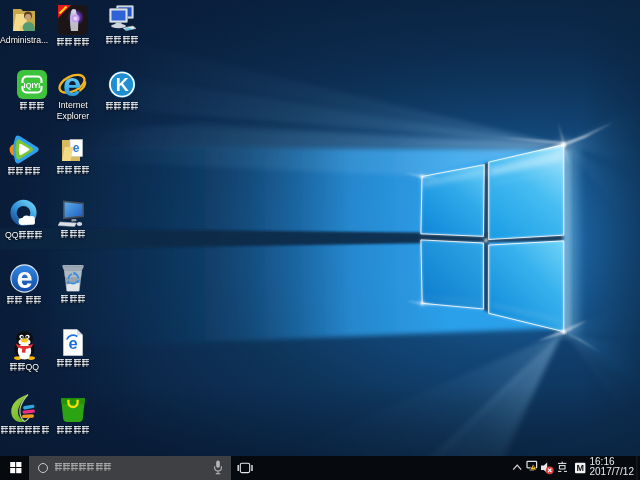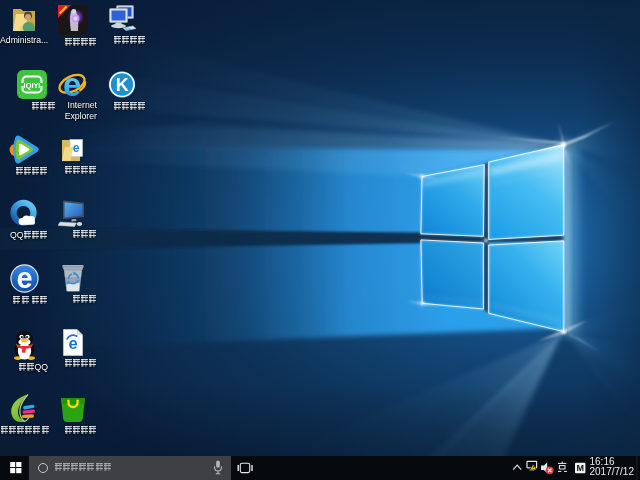--- a/index.html
+++ b/index.html
@@ -1,15 +1,15 @@
 <!DOCTYPE html>
 <html><head><meta charset="utf-8"><style>
 html,body{margin:0;padding:0;width:640px;height:480px;overflow:hidden;background:#0a1f3a;font-family:"Liberation Sans",sans-serif}
 #wall{position:absolute;left:0;top:0}
-.ic{position:absolute;width:48px;text-align:right}
+.ic{position:absolute;width:48px;text-align:center}
 .ic svg{display:block;margin:0 auto}
 .lb{margin-top:2px;font-size:8.7px;line-height:10.5px;color:#fff;text-shadow:0 1px 2px rgba(0,0,0,.95),0 0 1px rgba(0,0,0,.8);white-space:nowrap}
 .cj{display:inline-block;width:7px;height:8px;margin:0 .6px;vertical-align:-1px;
 background:repeating-linear-gradient(0deg,rgba(255,255,255,.84) 0 .9px,transparent .9px 3.1px),repeating-linear-gradient(90deg,rgba(255,255,255,.55) 0 .9px,transparent .9px 2.9px);
 background-position:0 1.1px,1.4px 0;
 filter:drop-shadow(0 1px 1px rgba(0,0,0,.8))}
 .cg{background:repeating-linear-gradient(0deg,rgba(178,178,178,.9) 0 .9px,transparent .9px 3.1px),repeating-linear-gradient(90deg,rgba(178,178,178,.6) 0 .9px,transparent .9px 2.9px);background-position:0 1.1px,1.4px 0;filter:none}
 #bar{position:absolute;left:0;top:456px;width:640px;height:24px;background:#0c0f13}
 #sbox{position:absolute;left:29px;top:0;width:202px;height:24px;background:#3e4043}
 #clock{position:absolute;right:6px;top:1px;color:#e9e9e9;font-size:10px;line-height:10px}

